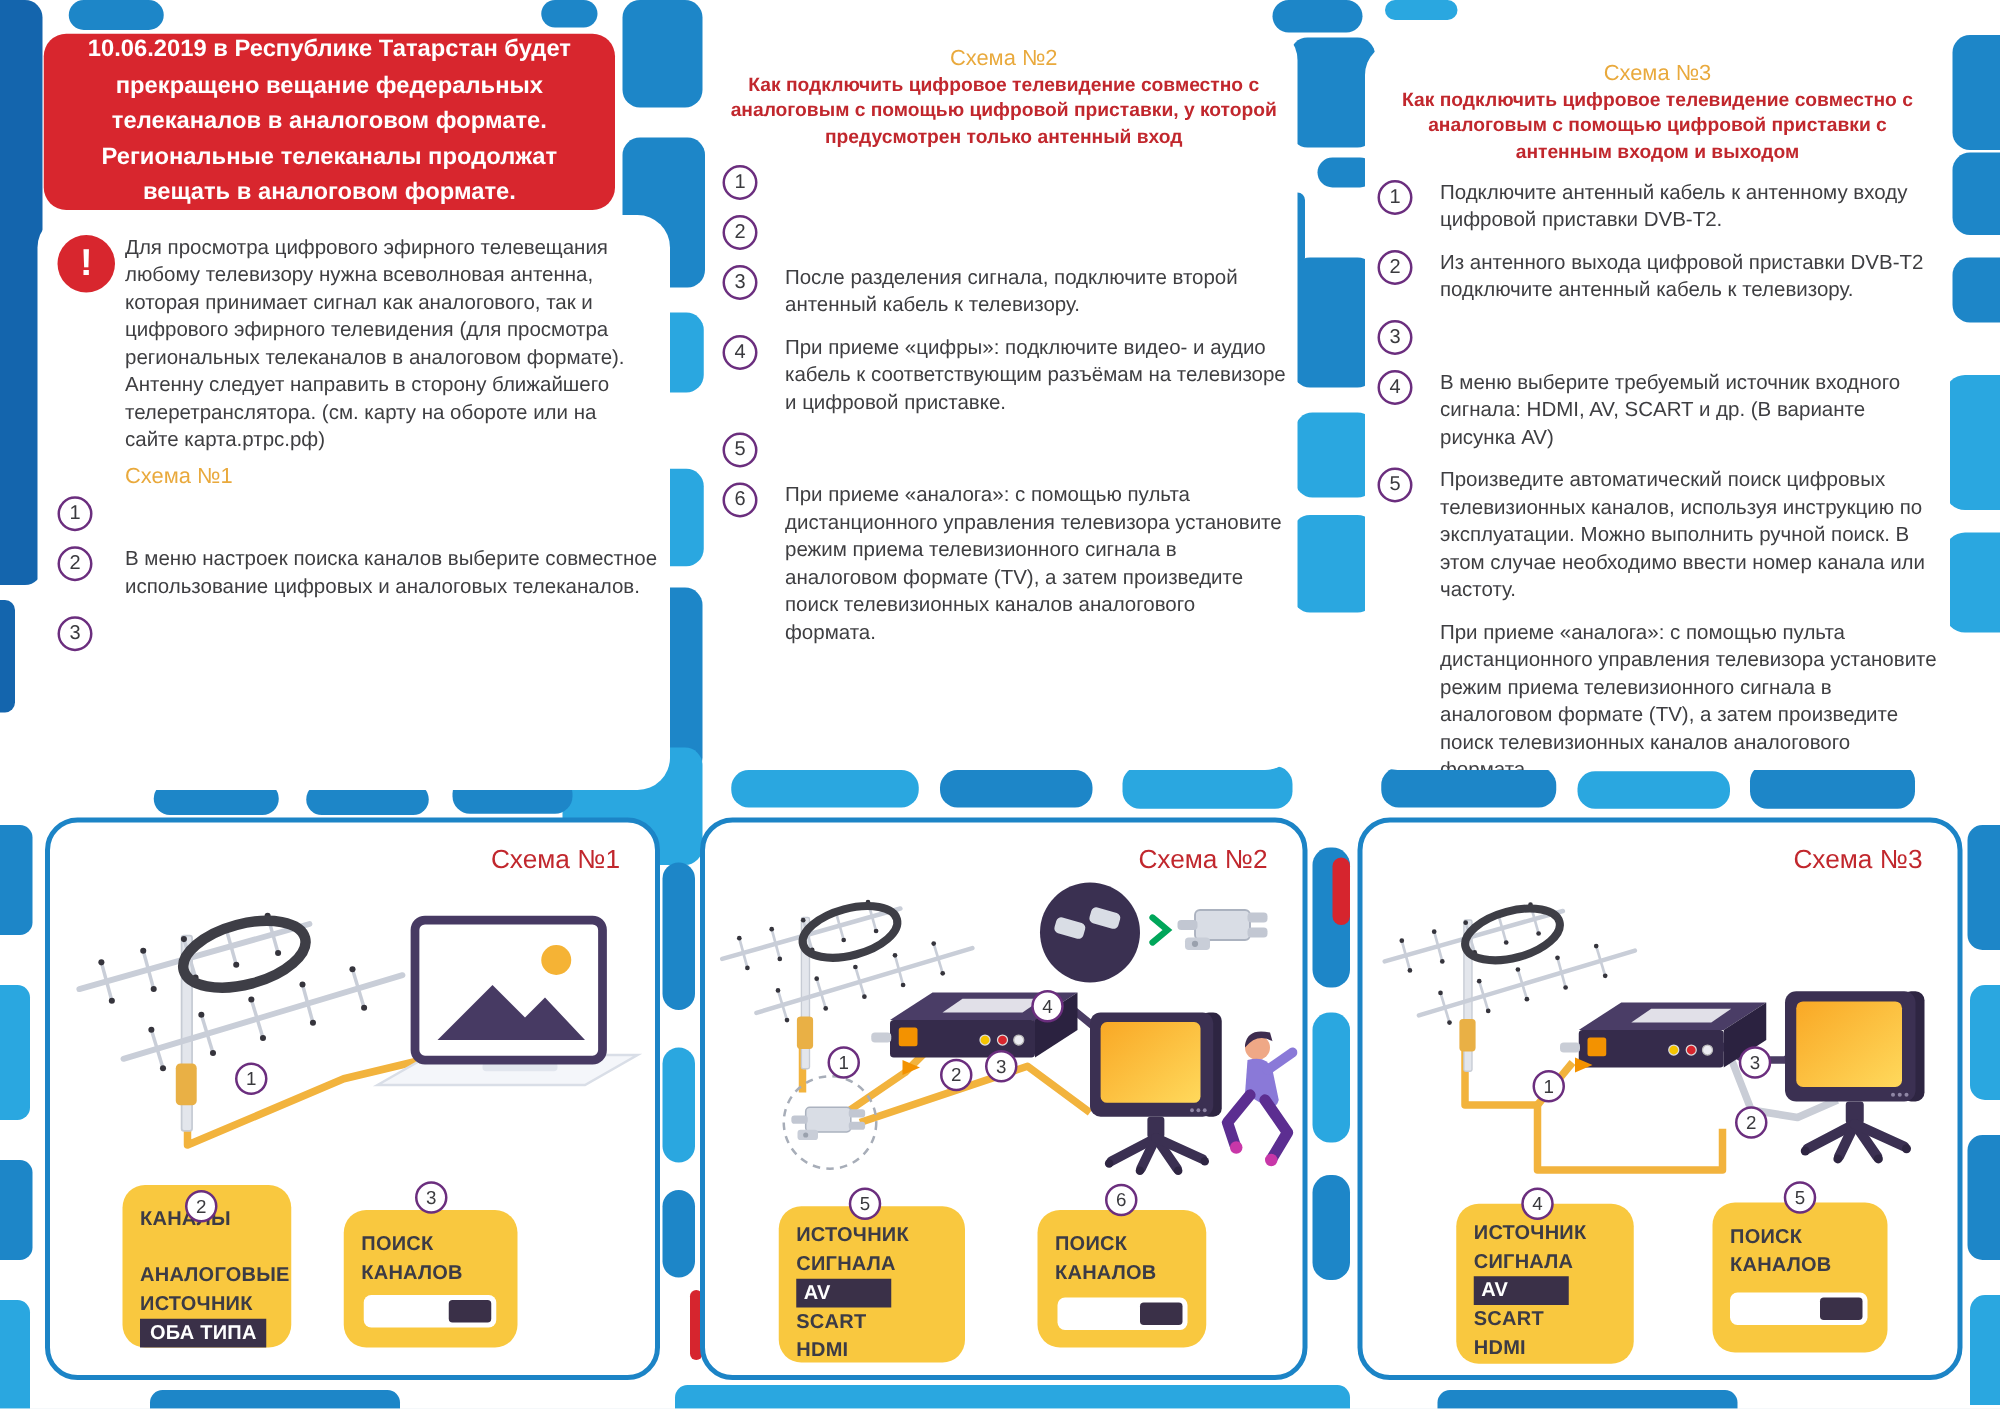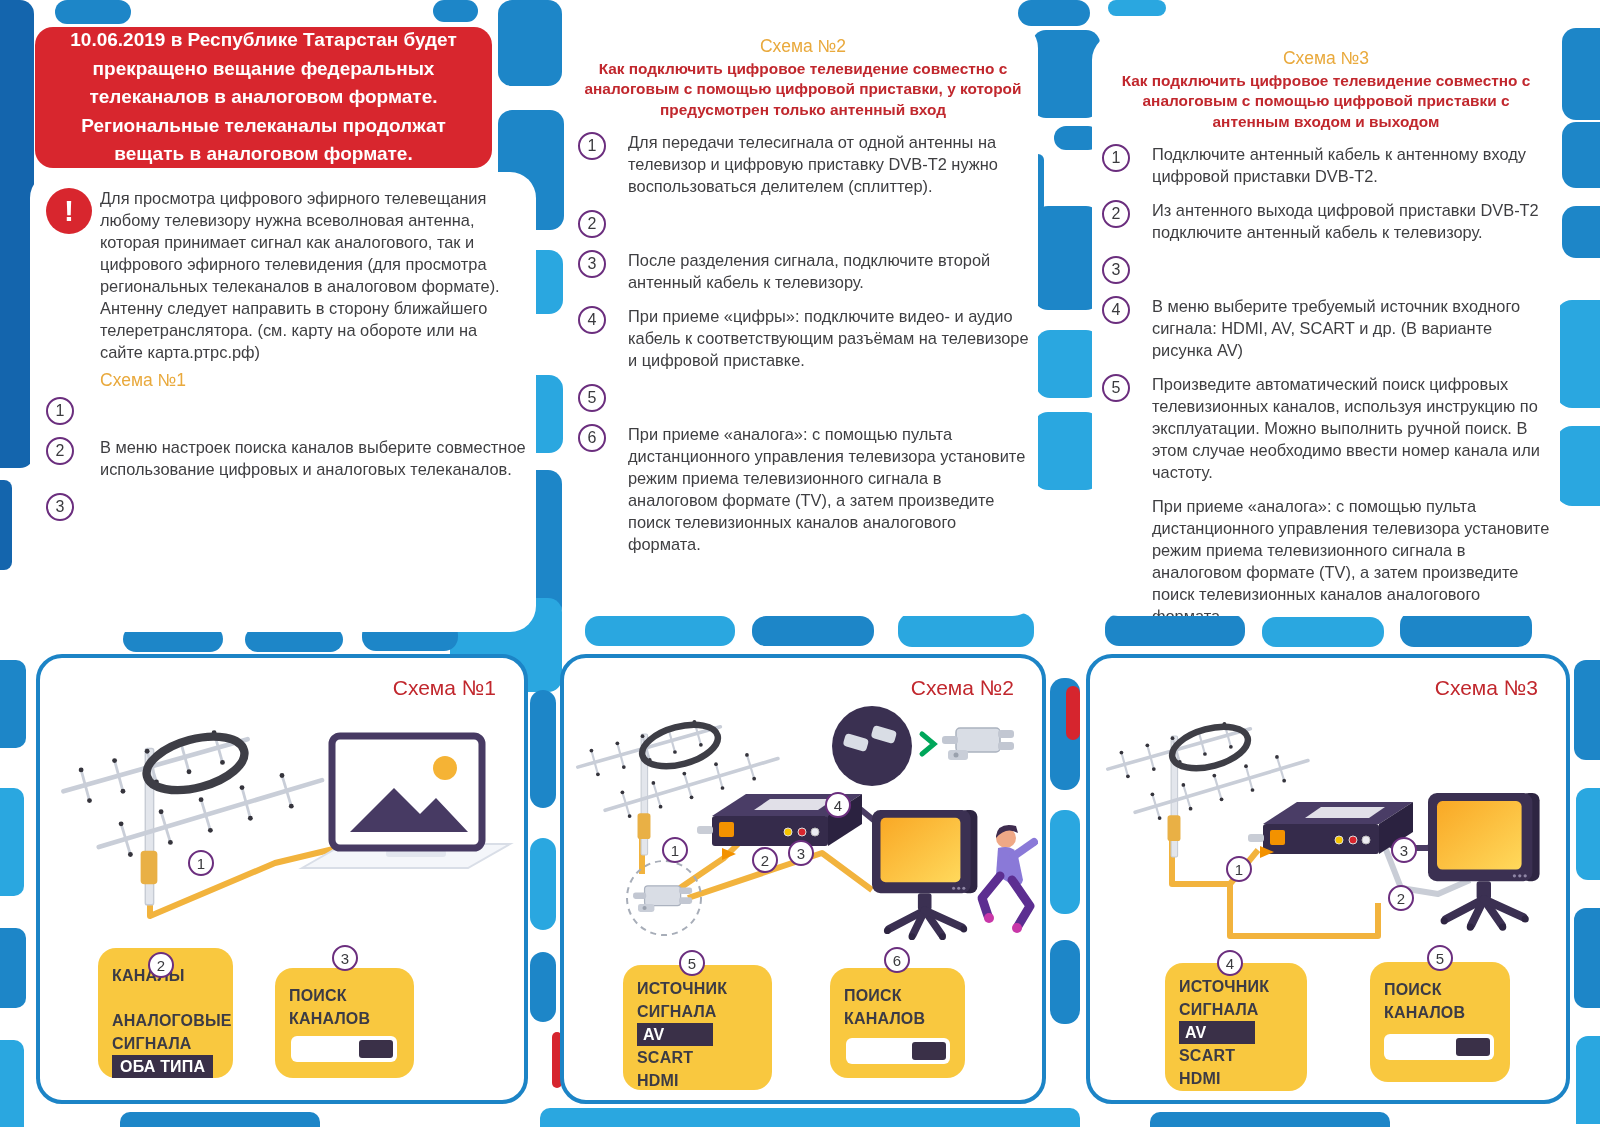--- a/index.html
+++ b/index.html
@@ -223,21 +223,20 @@
       </div>
     </div>
   </div>
 
   <div class="panel panel-mid" style="left:568px;top:22px;width:470px;height:594px;z-index:2;">
     <div class="col-head">Схема №2</div>
     <div class="col-sub">Как подключить цифровое телевидение совместно с аналоговым с помощью цифровой приставки, у которой предусмотрен только антенный вход</div>
     <div class="steps">
       <div class="step">
         <div class="num">1</div>
-        <div class="body-text">Для передачи телесигнала от одной антенны на телевизор и цифровую приставку DVB-T2 нужно воспользоваться делителем (сплиттер).</div>
       </div>
       <div class="step">
         <div class="num">2</div>
       </div>
       <div class="step">
         <div class="num">3</div>
         <div class="body-text">После разделения сигнала, подключите второй антенный кабель к телевизору.</div>
       </div>
       <div class="step">
         <div class="num">4</div>
@@ -293,21 +292,21 @@
         <circle cx="143" cy="32" r="12" fill="#F5B335"></circle>
         <path d="M48 96 L92 52 L118 78 L134 62 L166 96 Z" fill="#473A63"></path>
       </g>
     </svg>
     <div class="marker" style="left:148px;top:192px;">1</div>
     <div class="marker" style="left:108px;top:294px;">2</div>
     <div class="menu" style="left:58px;top:290px;width:135px;height:130px;">
       <div class="menu-title">КАНАЛЫ</div>
       <div class="menu-gap"></div>
       <div>АНАЛОГОВЫЕ</div>
-      <div>СИГНАЛА</div>
+      <div>ИСТОЧНИК</div>
       <div><span class="hl">ОБА ТИПА</span></div>
     </div>
     <div class="marker" style="left:292px;top:287px;">3</div>
     <div class="menu" style="left:235px;top:310px;width:139px;height:110px;">
       <div class="menu-title" style="width:110px;">ПОИСК КАНАЛОВ</div>
       <div class="progress" style="left:16px;top:68px;width:106px;">
         <div class="progress-fill"></div>
       </div>
     </div>
   </div>

